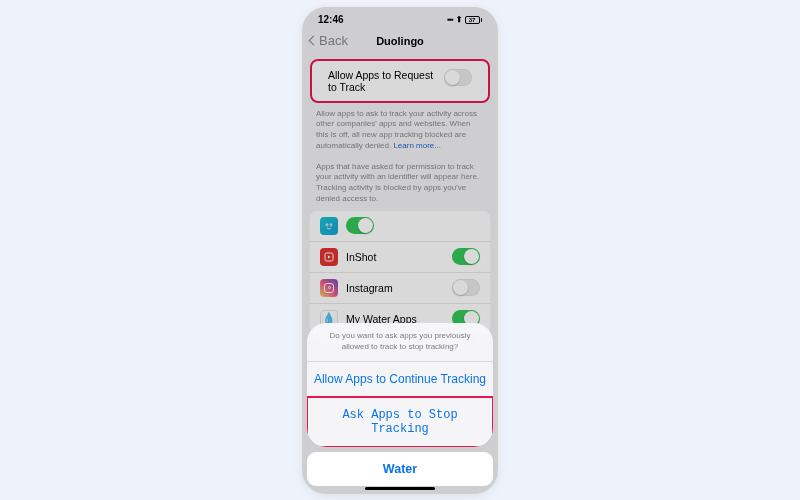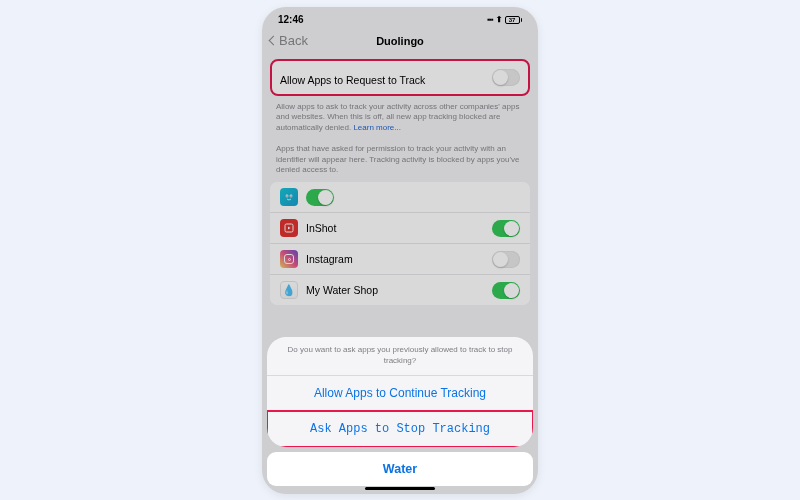--- a/index.html
+++ b/index.html
@@ -1,29 +1,29 @@
 <!DOCTYPE html>
 <html><head>
   <meta charset="utf-8">
   <style>
     * { margin: 0; padding: 0; box-sizing: border-box; font-family: -apple-system, "SF Pro Text", "Helvetica Neue", Arial, sans-serif; -webkit-font-smoothing: antialiased; }
     body { background: #eef2fb; width: 800px; height: 500px; display: flex; align-items: center; justify-content: center; overflow: hidden; }
-    .phone { width: 276px; height: 487px; background: #f2f2f6; border-radius: 24px; position: relative; overflow: hidden; box-shadow: 0 2px 10px rgba(0,0,0,.08); }
+    .phone { width: 196px; height: 487px; background: #f2f2f6; border-radius: 24px; position: relative; overflow: hidden; box-shadow: 0 2px 10px rgba(0,0,0,.08); }
     .status-bar { height: 22px; display: flex; justify-content: space-between; align-items: center; padding: 4px 16px 0 16px; font-size: 10px; font-weight: 600; color: #000; }
     .status-right { display: flex; align-items: center; gap: 3px; }
     .signal, .wifi { font-size: 8px; letter-spacing: -1px; }
     .battery { display: inline-flex; align-items: center; gap: 1px; }
     .batt-body { width: 15px; height: 8px; border: 1px solid #000; border-radius: 2px; display: flex; align-items: center; justify-content: center; font-size: 6px; font-weight: 700; }
     .batt-tip { width: 1.5px; height: 4px; background: #000; border-radius: 0 1px 1px 0; }
     .nav-bar { height: 24px; display: flex; align-items: center; position: relative; padding: 0 8px; }
     .back { display: flex; align-items: center; color: #8a8a8e; font-size: 13px; gap: 2px; }
     .back-chevron { width: 7px; height: 7px; border-left: 1.6px solid #8a8a8e; border-bottom: 1.6px solid #8a8a8e; transform: rotate(45deg); }
     .nav-title { position: absolute; left: 0; right: 0; text-align: center; font-size: 11px; font-weight: 600; color: #000; pointer-events: none; }
     .content { padding: 0 0 0 0; }
-    .cell { background: #fff; border-radius: 7px; margin: 6px 8px 4px 8px; padding: 8px 8px; display: flex; align-items: flex-end; justify-content: space-between; }
+    .cell { background: #fff; border-radius: 7px; margin: 6px 8px 4px 8px; padding: 8px 16px; display: flex; align-items: flex-start; justify-content: space-between; }
     .cell-label { font-size: 10.5px; color: #000; }
     .highlight { border: 2px solid #e8184f; border-radius: 8px; }
     .toggle { width: 28px; height: 17px; border-radius: 10px; position: relative; flex-shrink: 0; }
     .toggle.off { background: #e9e9ea; box-shadow: inset 0 0 0 1px #e1e1e2; }
     .toggle.on { background: #34c759; }
     .toggle .knob { width: 15px; height: 15px; background: #fff; border-radius: 50%; position: absolute; top: 1px; box-shadow: 0 1px 2px rgba(0,0,0,.2); }
     .toggle.off .knob { left: 1px; }
     .toggle.on .knob { right: 1px; }
     .footer-text { font-size: 8px; color: #8a8a8e; padding: 2px 14px 0 14px; line-height: 1.35; }
     .link { color: #2968cf; }
@@ -123,21 +123,21 @@
               <span class="icon-ig-dot"></span>
             </span>
         </span>
         <span class="app-name">Instagram</span>
         <span class="toggle off">
             <span class="knob"></span>
           </span>
       </div>
       <div class="app-row">
         <span class="app-icon icon-water">💧</span>
-        <span class="app-name">My Water Shop</span>
+        <span class="app-name">My Water Apps</span>
         <span class="toggle on">
             <span class="knob"></span>
           </span>
       </div>
     </div>
   </div>
 
   <div class="dim-overlay"></div>
 
   <div class="action-sheet">

